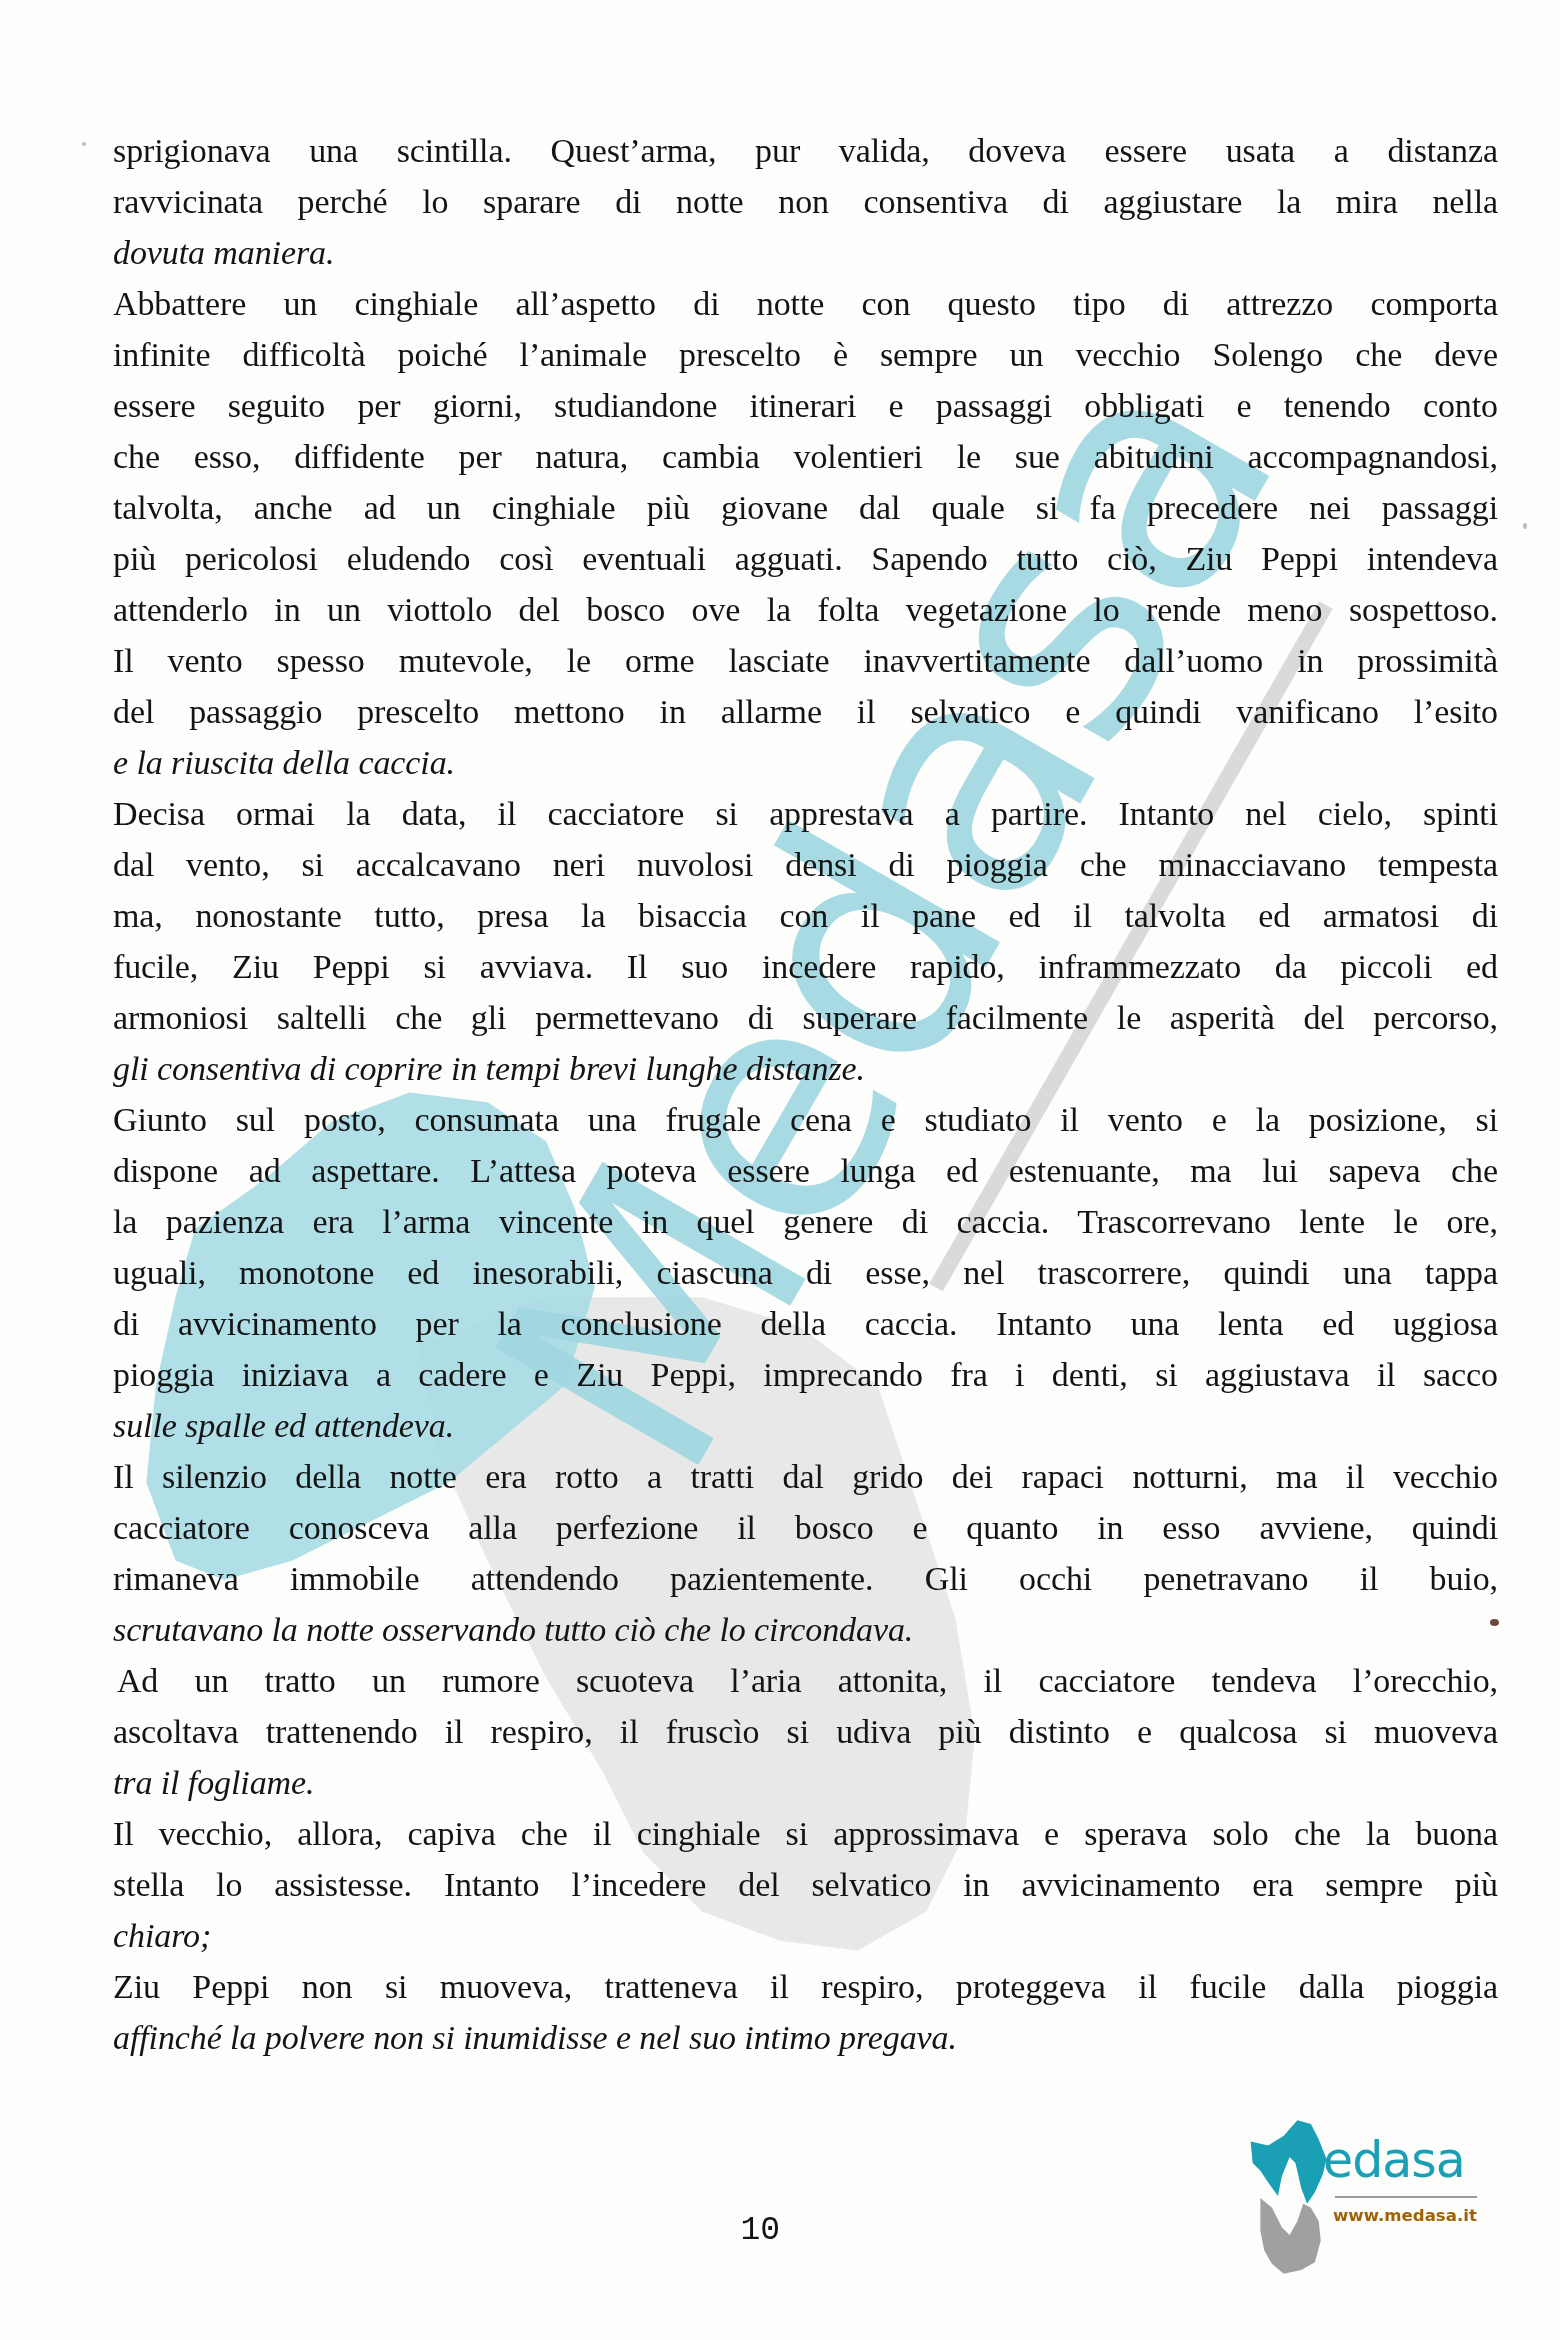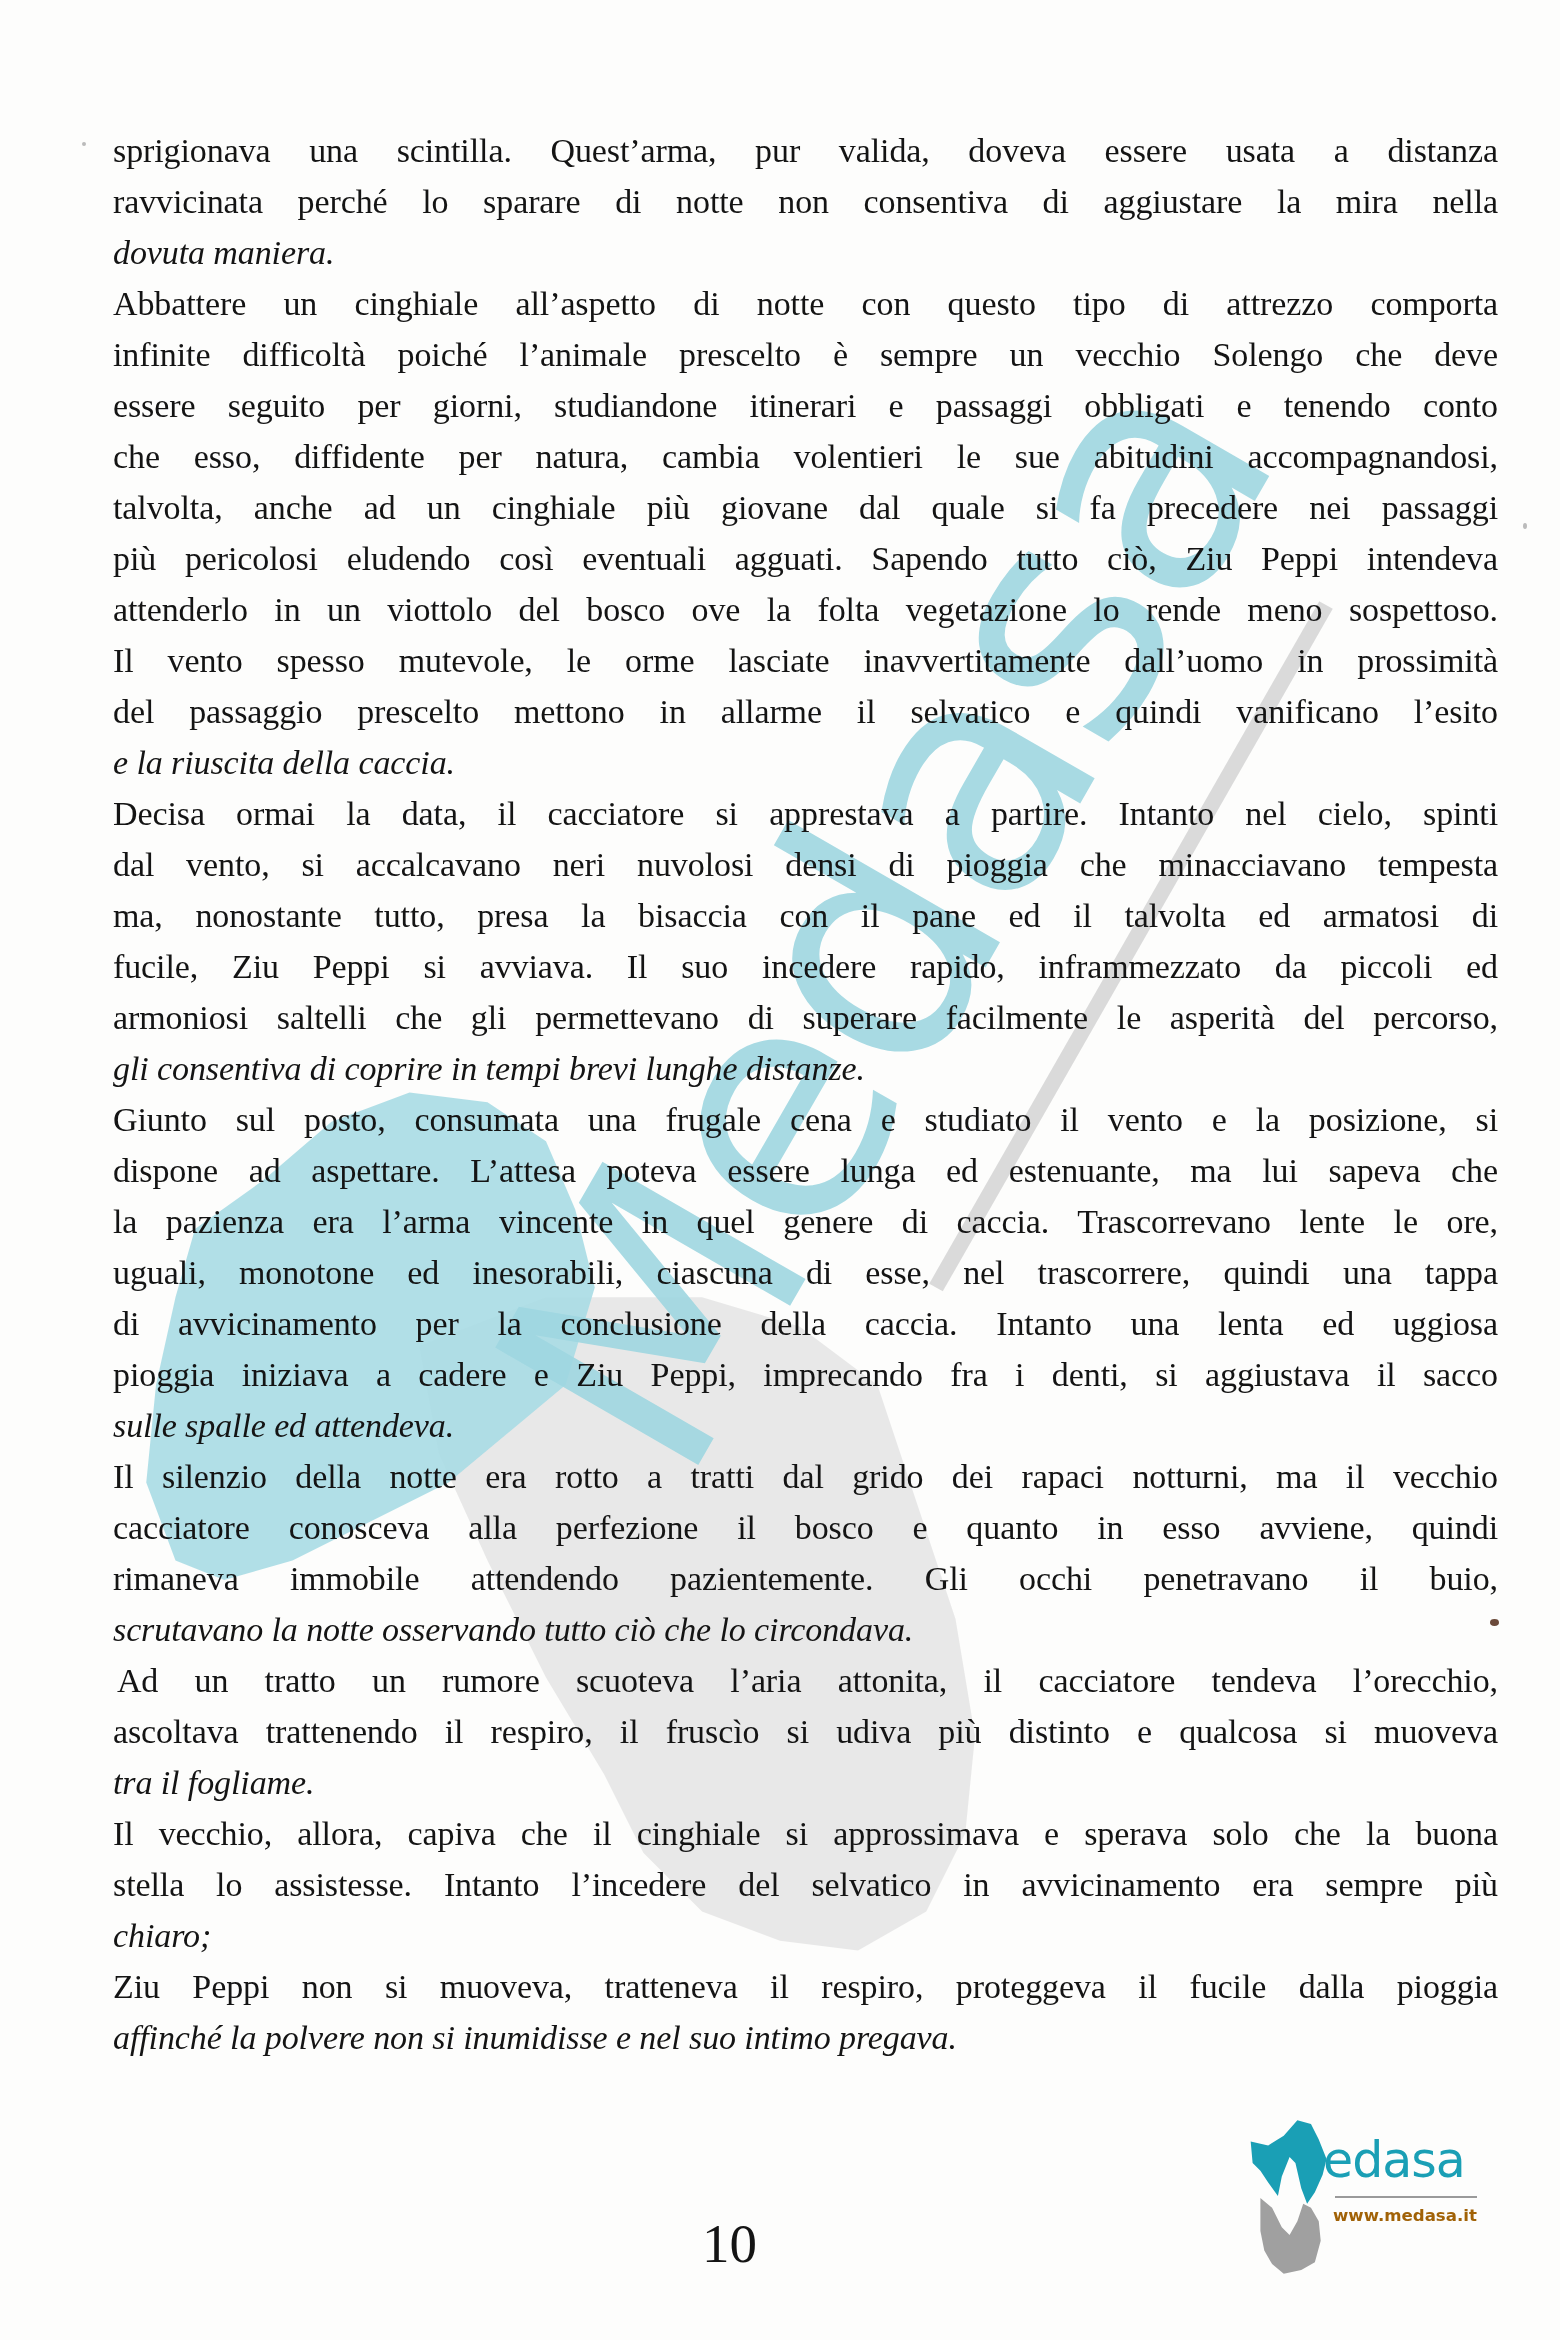--- a/index.html
+++ b/index.html
@@ -12,22 +12,22 @@
     .watermark { position: absolute; left: 0; top: 0; width: 1560px; height: 2341px; pointer-events: none; z-index: 0; }
     .page-text {
       position: absolute; left: 113px; top: 125px; width: 1385px;
       font-size: 34px; line-height: 51px; z-index: 1;
       letter-spacing: -0.1px;
     }
     .line { display: block; white-space: nowrap; text-align: justify; text-align-last: justify; }
     .line.last { text-align-last: left; font-style: italic; }
     .line.indent { padding-left: 3.9px; }
     .page-number {
-      position: absolute; left: 702px; top: 2212px; width: 78px; text-align: left;
-      font-size: 55px; z-index: 1;
+      position: absolute; left: 702px; top: 2212px; width: 78px; text-align: right;
+      font-size: 33px; z-index: 1; font-family: Liberation Mono, monospace;
     }
     .logo { position: absolute; left: 1239px; top: 2114px; width: 244px; height: 166px; z-index: 1; }
     .logo-text {
       position: absolute; left: 84px; top: 17.6px;
       font-family: "DejaVu Sans", sans-serif; font-size: 49px; color: #1a9fb5; letter-spacing: -1px;
     }
     .logo-rule { position: absolute; left: 96px; top: 82px; width: 142px; height: 2px; background: #9a9a9a; }
     .logo-url {
       position: absolute; left: 94px; top: 92px;
       font-family: "DejaVu Sans", sans-serif; font-weight: bold; font-size: 16.6px; color: #a16207;

